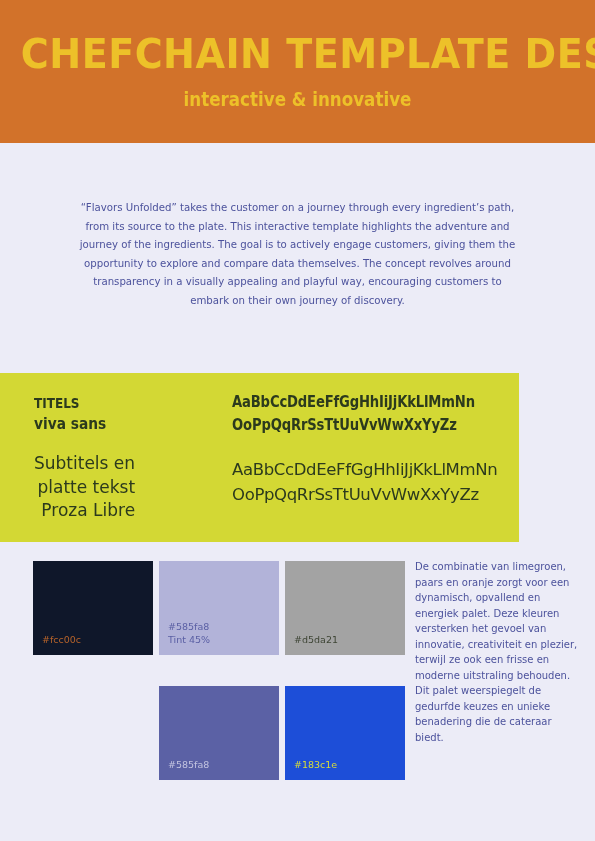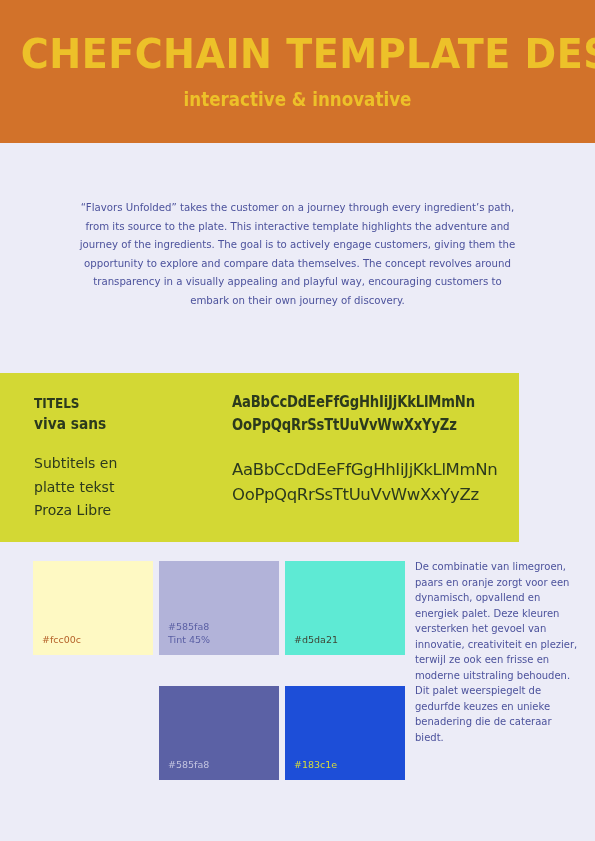--- a/index.html
+++ b/index.html
@@ -112,23 +112,24 @@
     transform: scaleX(0.86);
     transform-origin: left center;
     white-space: nowrap;
   }
   .type-label-body {
     position: absolute;
     left: 34px;
     top: 79px;
     color: #2c3a1d;
     font-family: "DejaVu Sans", sans-serif;
-    font-size: 14px;
+    font-size: 17px;
     line-height: 23.5px;
     white-space: pre-line;
+    text-align: right;
   }
   .specimen-display {
     position: absolute;
     left: 232px;
     top: 18px;
     color: #2c3a1d;
     font-family: "DejaVu Sans", sans-serif;
     font-weight: bold;
     font-size: 15.5px;
     line-height: 23px;
@@ -215,28 +216,28 @@
 platte tekst
 Proza Libre</div>
   <div class="specimen-display">AaBbCcDdEeFfGgHhIiJjKkLlMmNn
 OoPpQqRrSsTtUuVvWwXxYyZz</div>
   <div class="specimen-body">AaBbCcDdEeFfGgHhIiJjKkLlMmNn
 OoPpQqRrSsTtUuVvWwXxYyZz</div>
 </div>
 
 <div class="palette-section">
   <div class="swatch-grid" id="swatch-grid">
-      <div class="swatch swatch-col-0 swatch-row-0" style="background: #fef9c3; text-align: center;">
+      <div class="swatch swatch-col-0 swatch-row-0" style="background: #0f172a; text-align: center;">
         <div class="swatch-label" style="color: rgb(181, 98, 42);">#fcc00c</div>
       </div>
       <div class="swatch swatch-col-1 swatch-row-0" style="background: rgb(178, 179, 217);">
         <div class="swatch-label" style="color: rgb(90, 95, 164);">#585fa8
 Tint 45%</div>
       </div>
-      <div class="swatch swatch-col-2 swatch-row-0" style="background: #5eead4;">
+      <div class="swatch swatch-col-2 swatch-row-0" style="background: #a3a3a3;">
         <div class="swatch-label" style="color: rgb(62, 69, 53);">#d5da21</div>
       </div>
       <div class="swatch swatch-col-1 swatch-row-1" style="background: rgb(91, 97, 165);">
         <div class="swatch-label" style="color: rgb(195, 196, 224);">#585fa8</div>
       </div>
       <div class="swatch swatch-col-2 swatch-row-1" style="background: #1d4ed8;">
         <div class="swatch-label" style="color: rgb(215, 220, 58);">#183c1e</div>
       </div>
     </div>
   <div class="palette-text">De combinatie van limegroen, paars en oranje zorgt voor een dynamisch, opvallend en energiek palet. Deze kleuren versterken het gevoel van innovatie, creativiteit en plezier, terwijl ze ook een frisse en moderne uitstraling behouden. Dit palet weerspiegelt de gedurfde keuzes en unieke benadering die de cateraar biedt.</div>

